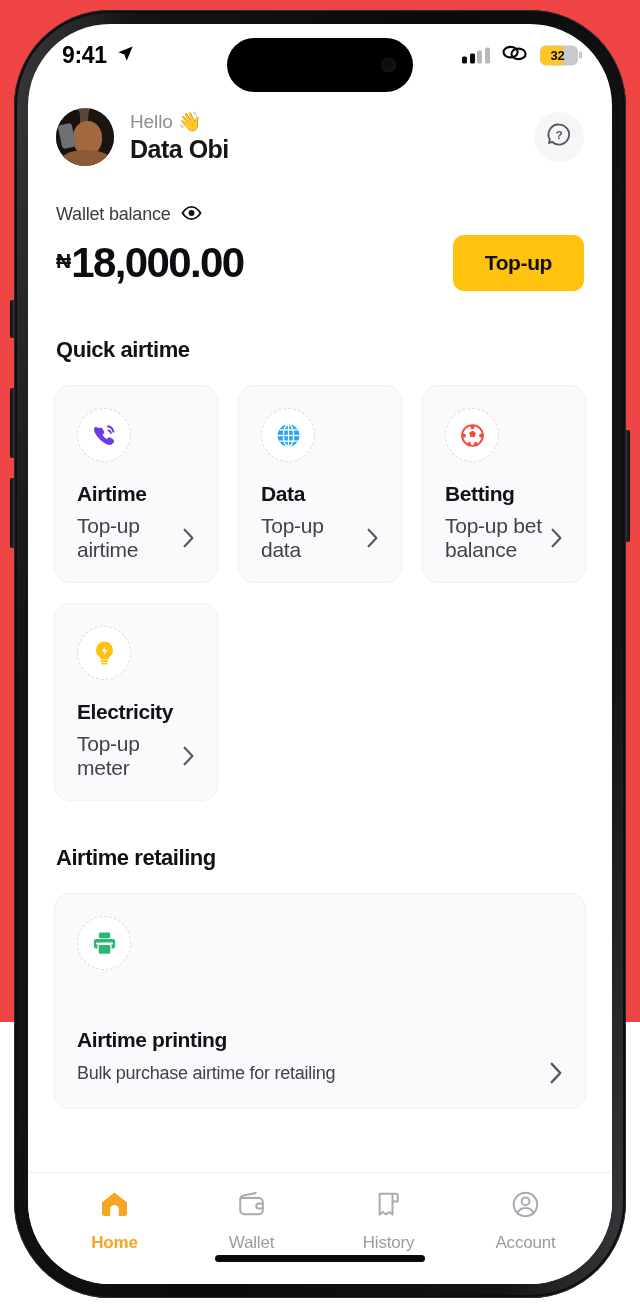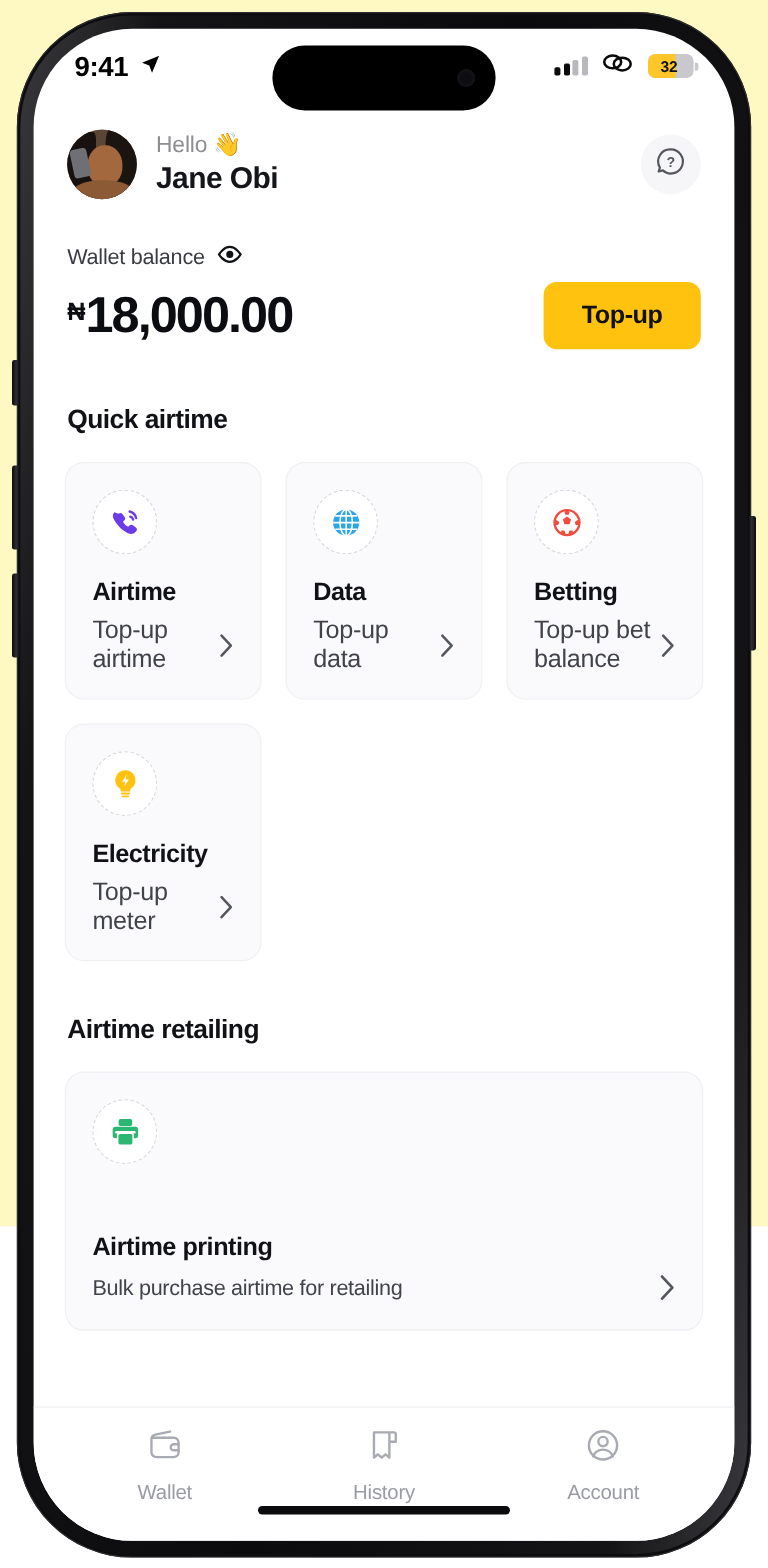--- a/index.html
+++ b/index.html
@@ -7,21 +7,21 @@
     width: 640px; height: 1307px;
     background: #ffffff;
     font-family: "Liberation Sans", sans-serif;
     overflow: hidden;
   }
 
   
   #frame-wrap {
     position: relative;
     width: 640px; height: 1022px;
-    background: #fef9c3;
+    background: #ef4444;
   }
   .phone-body {
     position: absolute;
     left: 14px; top: 10px;
     width: 612px; height: 1288px;
     background: #0d0d0f;
     border-radius: 96px;
     box-shadow: 0 0 0 1px #2c2c30 inset;
   }
   .phone-body::after{
@@ -347,21 +347,21 @@
       <div class="header-row">
         <div class="avatar">
           <span class="hair-l"></span>
             <span class="hair-r"></span>
           <span class="face"></span>
             <span class="shoulder"></span>
             <span class="strap"></span>
         </div>
         <div class="greet">
           <div class="greet-hello">Hello 👋</div>
-          <div class="greet-name">Jane Obi</div>
+          <div class="greet-name">Data Obi</div>
         </div>
         <div class="help-btn">
           <span>
             <svg width="28" height="28" viewBox="0 0 26 26">
               <path d="M13 3.3a9.3 9.3 0 1 1-6.2 16.2l-3.2.9.95-3.05A9.3 9.3 0 0 1 13 3.3z" fill="none" stroke="#55575e" stroke-width="1.7" stroke-linejoin="round"></path>
               <text x="13" y="17" font-family="Liberation Sans, sans-serif" font-size="11" font-weight="700" fill="#55575e" text-anchor="middle">?</text>
             </svg>
           </span>
         </div>
       </div>
@@ -494,20 +494,28 @@
           <span class="chev">
             <svg width="14" height="22" viewBox="0 0 11 18">
                 <path d="M2 1.5 9 9l-7 7.5" fill="none" stroke="#55575e" stroke-width="1.9" stroke-linecap="round" stroke-linejoin="round"></path>
               </svg>
           </span>
         </div>
       </div>
     </div>
 
     <div class="tabbar">
+      <div class="tab active">
+        <span>
+          <svg width="31" height="31" viewBox="0 0 28 28">
+            <path d="M14 3.2 3.4 11.6c-.5.4-.7.9-.7 1.5v9.1c0 1.2.9 2.1 2.1 2.1h5.3v-6.1c0-2.1 1.7-3.8 3.9-3.8s3.9 1.7 3.9 3.8v6.1h5.3c1.2 0 2.1-.9 2.1-2.1v-9.1c0-.6-.2-1.1-.7-1.5L14 3.2z" fill="#F5A623"></path>
+          </svg>
+        </span>
+        <span class="tab-label">Home</span>
+      </div>
       <div class="tab">
         <span>
           <svg width="31" height="31" viewBox="0 0 28 28">
             <path d="M5.4 8.2h15.2c2 0 3.6 1.6 3.6 3.6v7.4c0 2-1.6 3.6-3.6 3.6H7.4c-2 0-3.6-1.6-3.6-3.6V9.6c0-1.8 1.2-3.3 3-3.7l11-2.3" fill="none" stroke="#a9abb2" stroke-width="1.8" stroke-linecap="round" stroke-linejoin="round"></path>
             <path d="M24.2 13.1h-3.6a2.3 2.3 0 0 0 0 4.6h3.6" fill="none" stroke="#a9abb2" stroke-width="1.8" stroke-linecap="round" stroke-linejoin="round"></path>
           </svg>
         </span>
         <span class="tab-label">Wallet</span>
       </div>
       <div class="tab">

